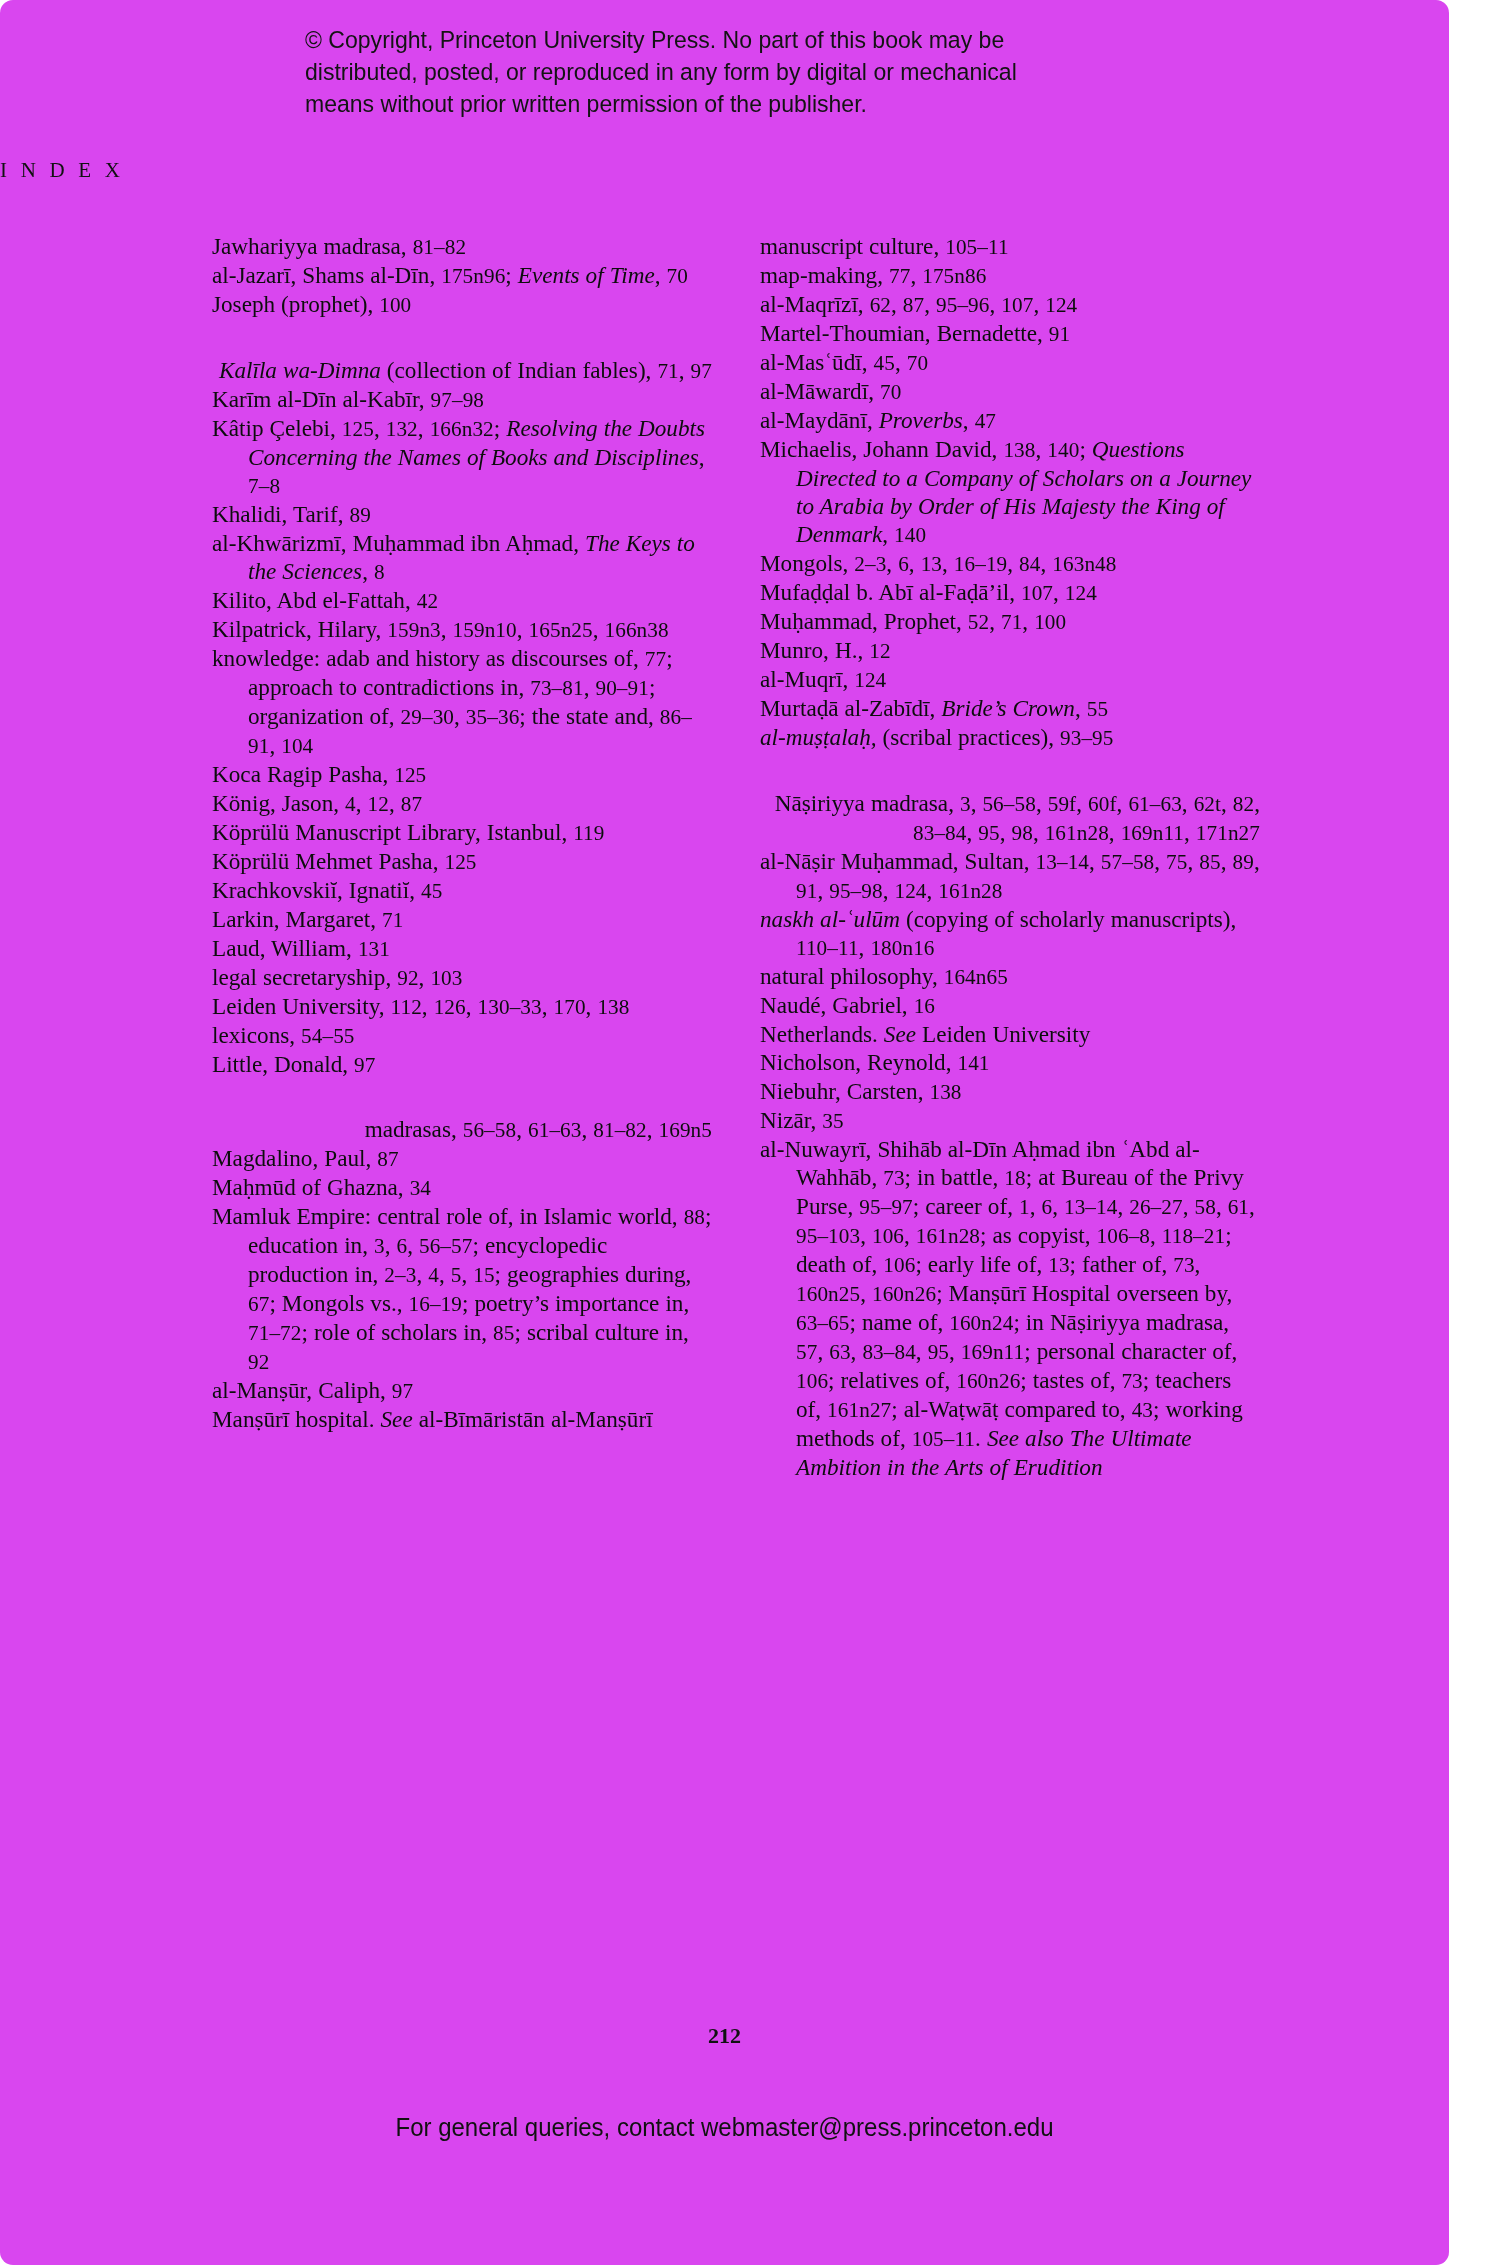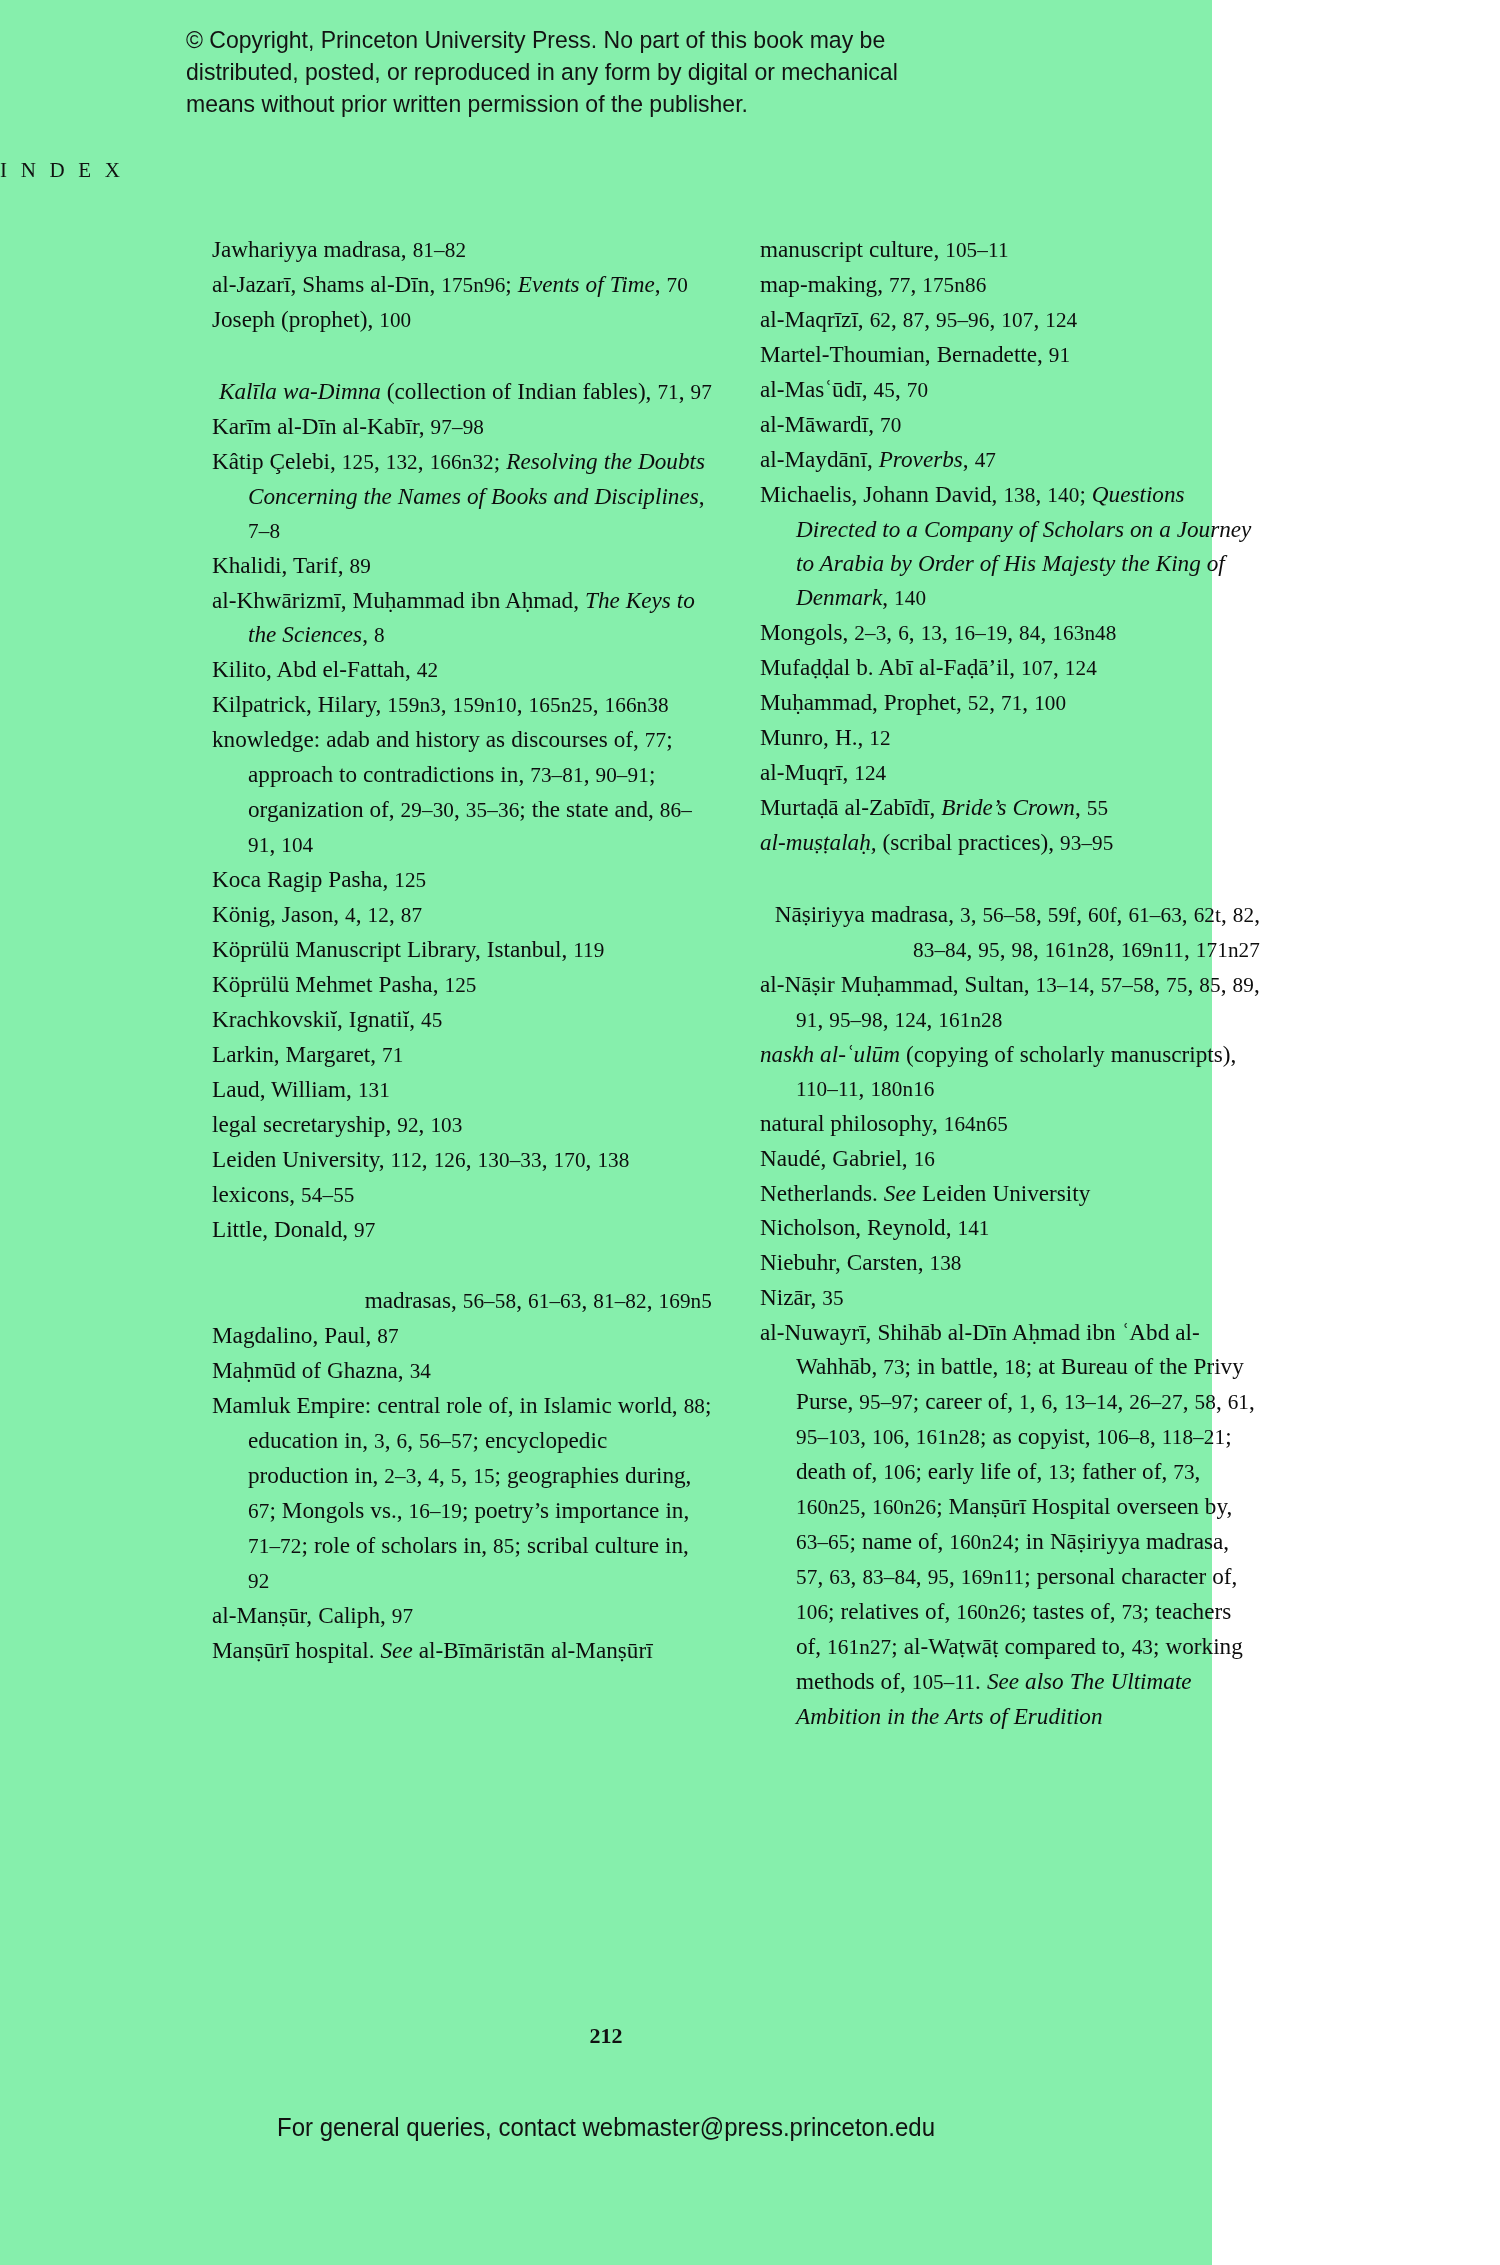--- a/index.html
+++ b/index.html
@@ -9,25 +9,26 @@
   }
   body {
     width: 1500px;
     height: 2265px;
     font-family: "Liberation Serif", "DejaVu Serif", serif;
     color: #000000;
     position: relative;
     overflow: hidden;
   }
   .page {
-    width: 1212px;
+    width: 1449px;
     height: 2265px;
     position: relative;
-    background: #86efac;
+    background: #d946ef;
     box-sizing: border-box;
+    border-radius: 13px;
   }
 
   
   .copyright {
     position: absolute;
     left: 0;
     right: 0;
     top: 24px;
     text-align: center;
   }
@@ -68,21 +69,21 @@
   .col {
     position: absolute;
     top: 0;
     width: 500px;
   }
   .col-left  { left: 0px; }
   .col-right { left: 548px; }
 
   .entry {
     font-size: 23.2px;
-    line-height: 34px;
+    line-height: 28px;
     color: #0d0d0d;
     padding-left: 36px;
     text-indent: -36px;
     margin: 0;
     white-space: normal;
     word-spacing: 0.2px;
   }
   .entry.break-before { margin-top: 36.6px; text-align: right; }
 
   .entry i, .entry em { font-style: italic; }

